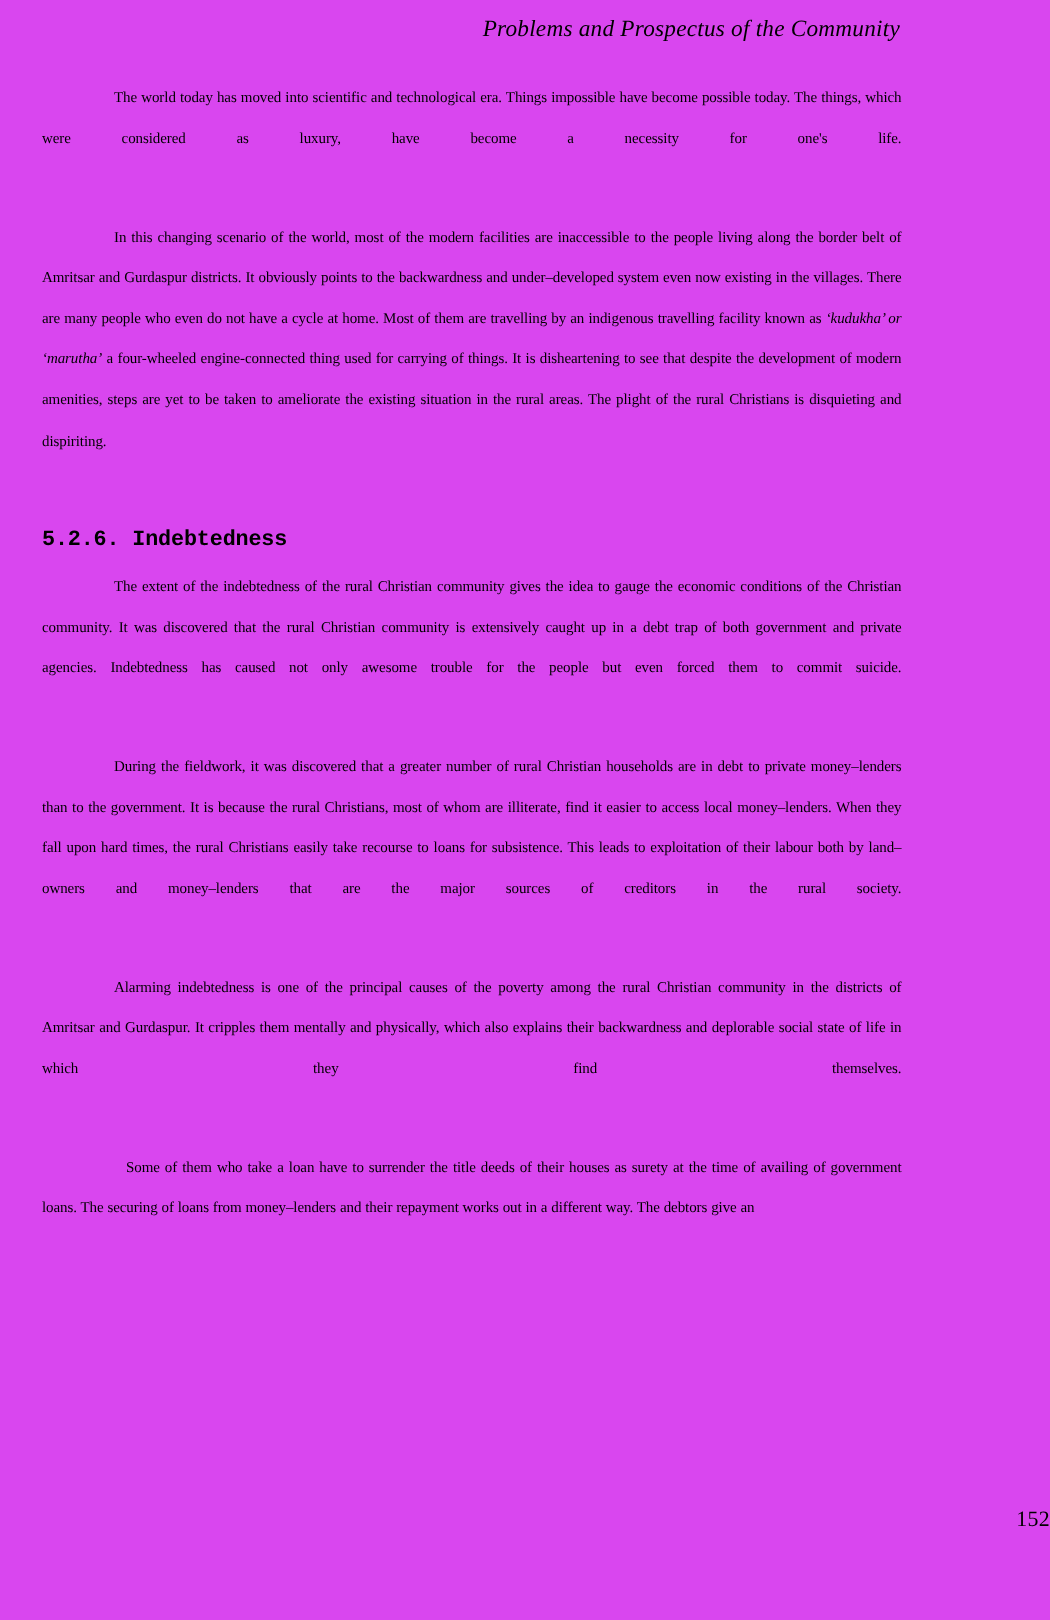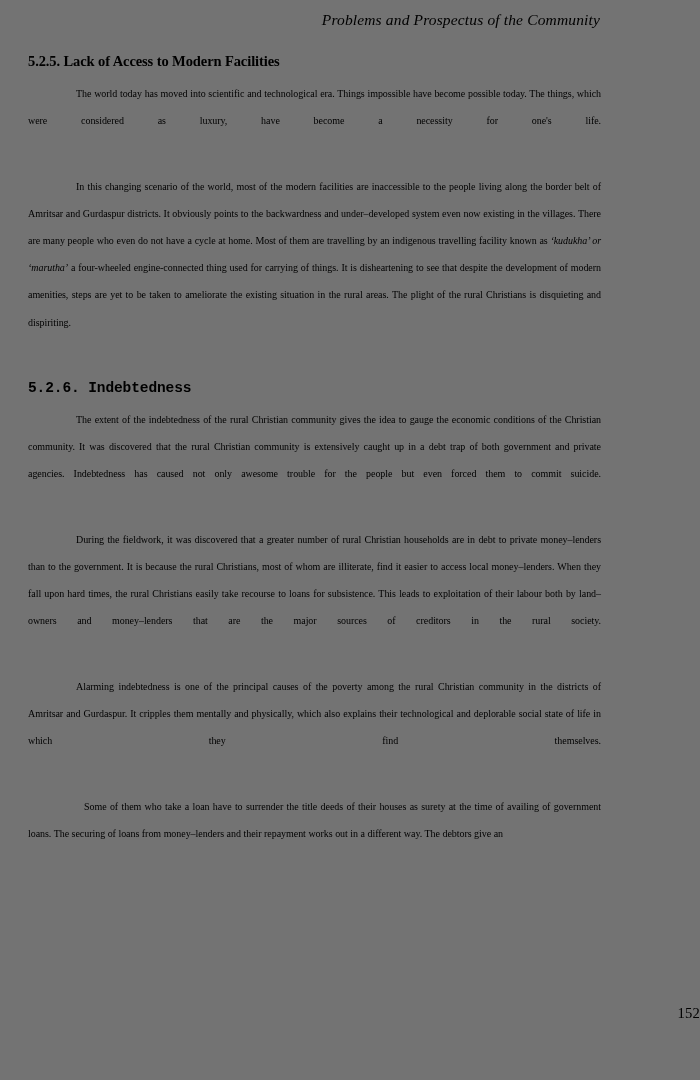--- a/index.html
+++ b/index.html
@@ -16,21 +16,21 @@
     color: #000000;
     overflow: hidden;
   }
 
   .page {
     position: absolute;
     left: 0;
     top: 0;
     width: 700px;
     height: 1080px;
-    background: #737373;
+    background: #d946ef;
   }
 
   
   .running-head {
     position: absolute;
     left: 28px;
     top: 10px;
     width: 572px;
     text-align: right;
     font-style: italic;
@@ -110,33 +110,32 @@
 </style>
 </head>
 <body>
 
 <div class="page">
 
   <div class="running-head">Problems and Prospectus of the Community</div>
 
   <div class="column">
 
-    <h2 class="section-heading">5.2.5. Lack of Access to Modern Facilities</h2>
 
     <p class="body-para">The world today has moved into scientific and technological era. Things impossible have become possible today.  The things, which were considered as luxury, have become a necessity for one's life.</p>
 
     <p class="body-para"><span>In this changing scenario of the world, most of the modern facilities are inaccessible to the people living along the border belt of Amritsar and Gurdaspur districts.  It obviously points to the backwardness and under–developed system even now existing in the villages. There are many people who even do not have a cycle at home. Most of them are travelling by an indigenous travelling facility known as </span><em class="term">‘kudukha’ or</em> <em class="term">‘marutha’</em> <span>a four-wheeled engine-connected thing used for carrying of things. It is disheartening to see that despite the development of modern  amenities, steps are yet to be taken to ameliorate the existing situation in the rural areas.  The plight of the rural Christians is disquieting and dispiriting.</span></p>
 
     <h2 class="section-heading second">5.2.6. Indebtedness</h2>
 
     <p class="body-para">The extent of the indebtedness of the rural Christian community gives the idea to gauge the economic conditions of the Christian community. It was discovered that the rural Christian community is extensively caught up in a debt trap of both government and private agencies. Indebtedness has caused not only awesome trouble for the people but even forced them to commit suicide.</p>
 
     <p class="body-para">During the fieldwork, it was discovered that a greater number of rural Christian households are in debt to private money–lenders than to the government.  It is because the rural Christians, most of whom are illiterate, find it easier to access local money–lenders. When they fall upon hard times, the rural Christians easily take recourse to loans for subsistence. This leads to exploitation of their labour both by land–owners and money–lenders that are the major sources of creditors in the rural society.</p>
 
-    <p class="body-para">Alarming indebtedness is one of the principal causes of the poverty among the rural Christian community in the districts of Amritsar and Gurdaspur. It cripples them mentally and physically, which also explains their technological and deplorable social state of life in which they find themselves.</p>
+    <p class="body-para">Alarming indebtedness is one of the principal causes of the poverty among the rural Christian community in the districts of Amritsar and Gurdaspur. It cripples them mentally and physically, which also explains their backwardness and deplorable social state of life in which they find themselves.</p>
 
     <p class="body-para wide-indent truncated last">Some of them who take a loan have to surrender the title deeds of their houses as surety at the time of availing of government loans.  The securing of loans from money–lenders and their repayment works out in a different way. The debtors give an</p>
 
   </div>
 
   <div class="folio">152</div>
 
 </div>
 
 </body></html>

